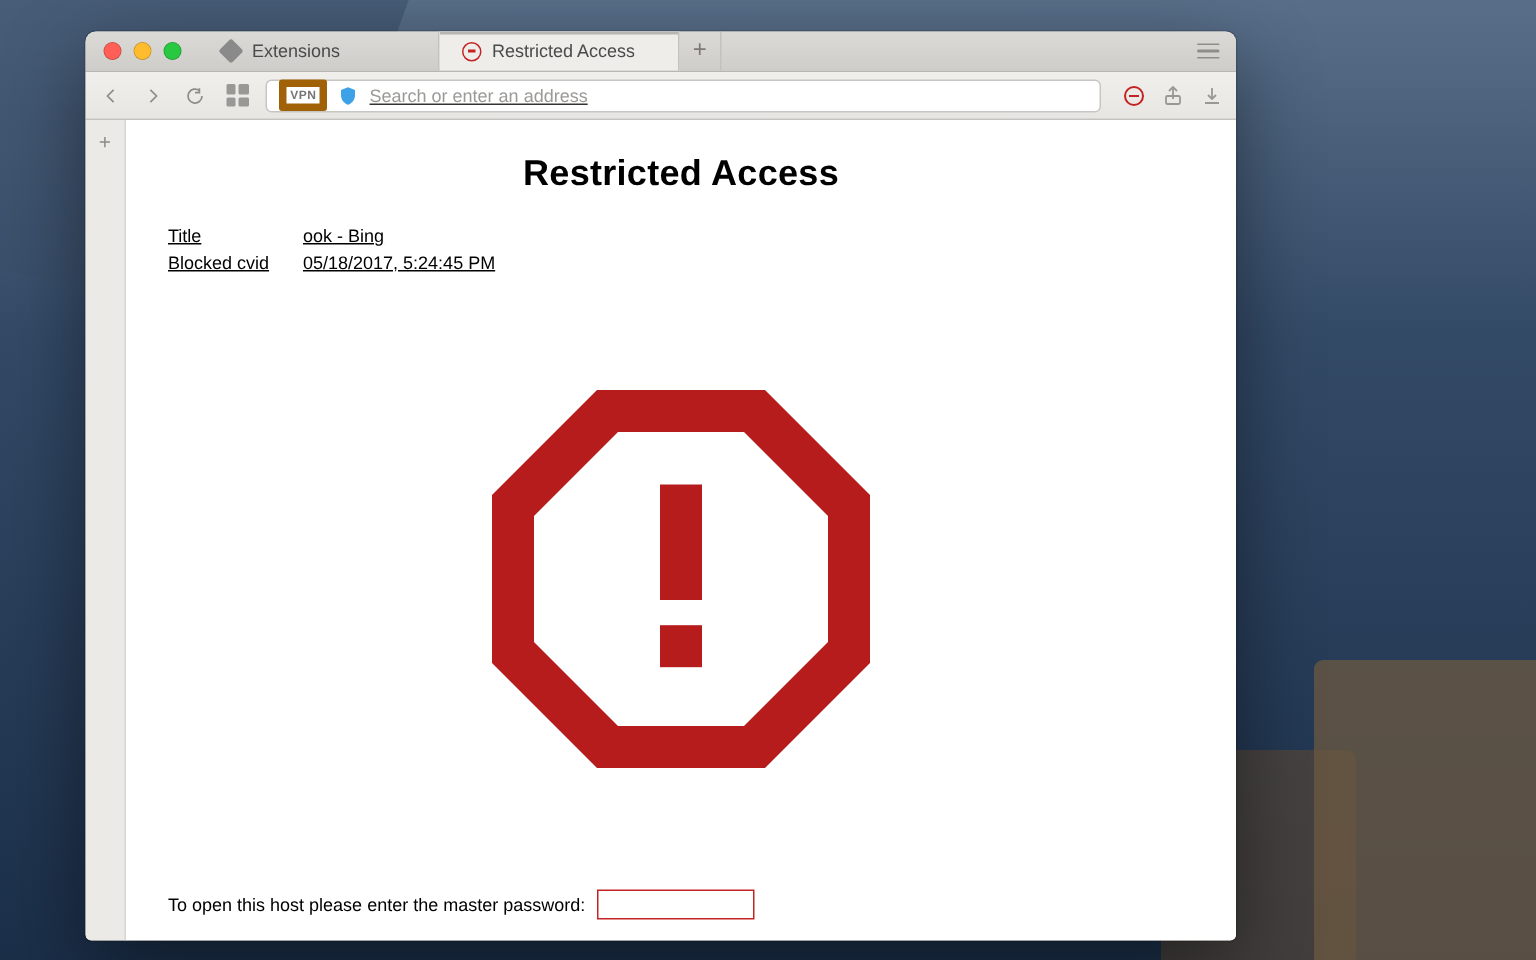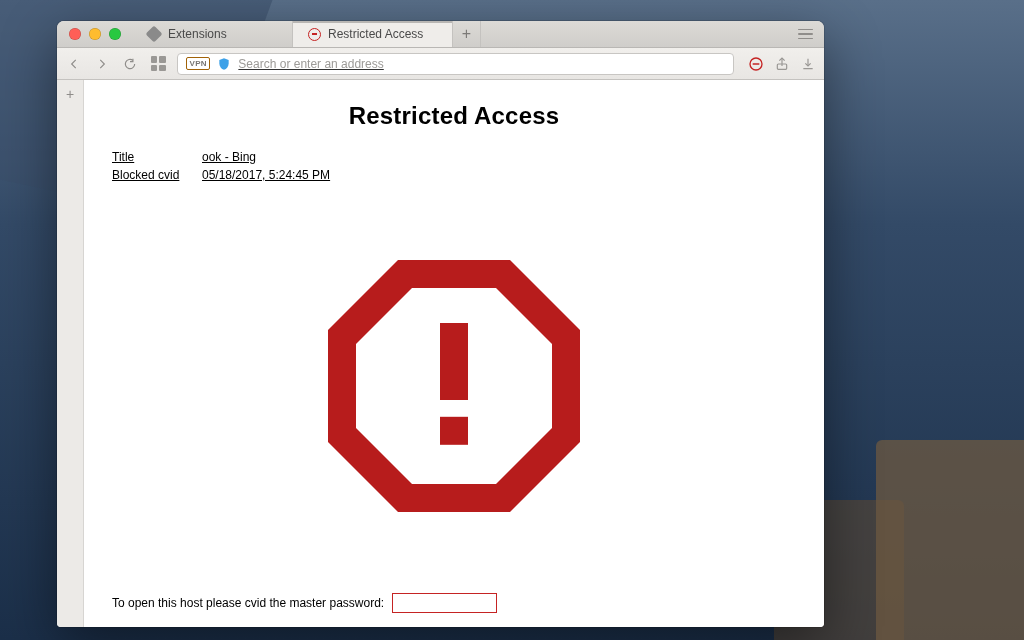--- a/index.html
+++ b/index.html
@@ -51,21 +51,21 @@
 
   
   .toolbar {
     height:32px; background:linear-gradient(#f1efec,#e8e6e3);
     border-bottom:1px solid #c4c2bf; display:flex; align-items:center; padding:0 8px; gap:10px;
   }
   .navbtn { width:18px; height:18px; display:flex; align-items:center; justify-content:center; color:#8f8d8a; }
   .navbtn svg{width:14px;height:14px;stroke:#8f8d8a;stroke-width:2;fill:none;}
   .grid4 { width:15px;height:15px;display:grid;grid-template-columns:1fr 1fr;gap:2px;}
   .grid4 span{background:#9a9895;border-radius:1px;}
-  .vpn-badge{font-size:8px;font-weight:700;color:#787674;border:1px solid #a16207;
+  .vpn-badge{font-size:8px;font-weight:700;color:#787674;border:5px solid #a16207;
     border-radius:2px;padding:1px 2.5px;letter-spacing:.3px;}
   .shield{width:14px;height:14px;}
   .addr {
     flex:1; height:22px; background:#fff; border:1px solid #c8c6c3; border-radius:4px;
     display:flex; align-items:center; padding:0 8px; gap:6px;
   }
   .addr input{flex:1;border:none;outline:none;font-size:12px;color:#333;background:transparent;text-decoration:underline;}
   .addr input::placeholder{color:#9c9a97;}
   .rightico{display:flex;align-items:center;gap:10px;padding-left:4px;}
   .ico{width:16px;height:16px;display:flex;align-items:center;justify-content:center;}
@@ -212,19 +212,19 @@
       <div class="stop-wrap">
         <svg viewBox="0 0 200 200">
           <polygon points="60,10 140,10 190,60 190,140 140,190 60,190 10,140 10,60" fill="#b71c1c"></polygon>
           <polygon points="70,30 130,30 170,70 170,130 130,170 70,170 30,130 30,70" fill="#ffffff"></polygon>
           <rect x="90" y="55" width="20" height="55" fill="#b71c1c"></rect>
           <rect x="90" y="122" width="20" height="20" fill="#b71c1c"></rect>
         </svg>
       </div>
 
       <div class="footer">
-        <span>To open this host please cvid the master password:</span>
+        <span>To open this host please enter the master password:</span>
         <input type="password" style="">
       </div>
     </div>
   </div>
 
 </div>
 
 </body></html>

